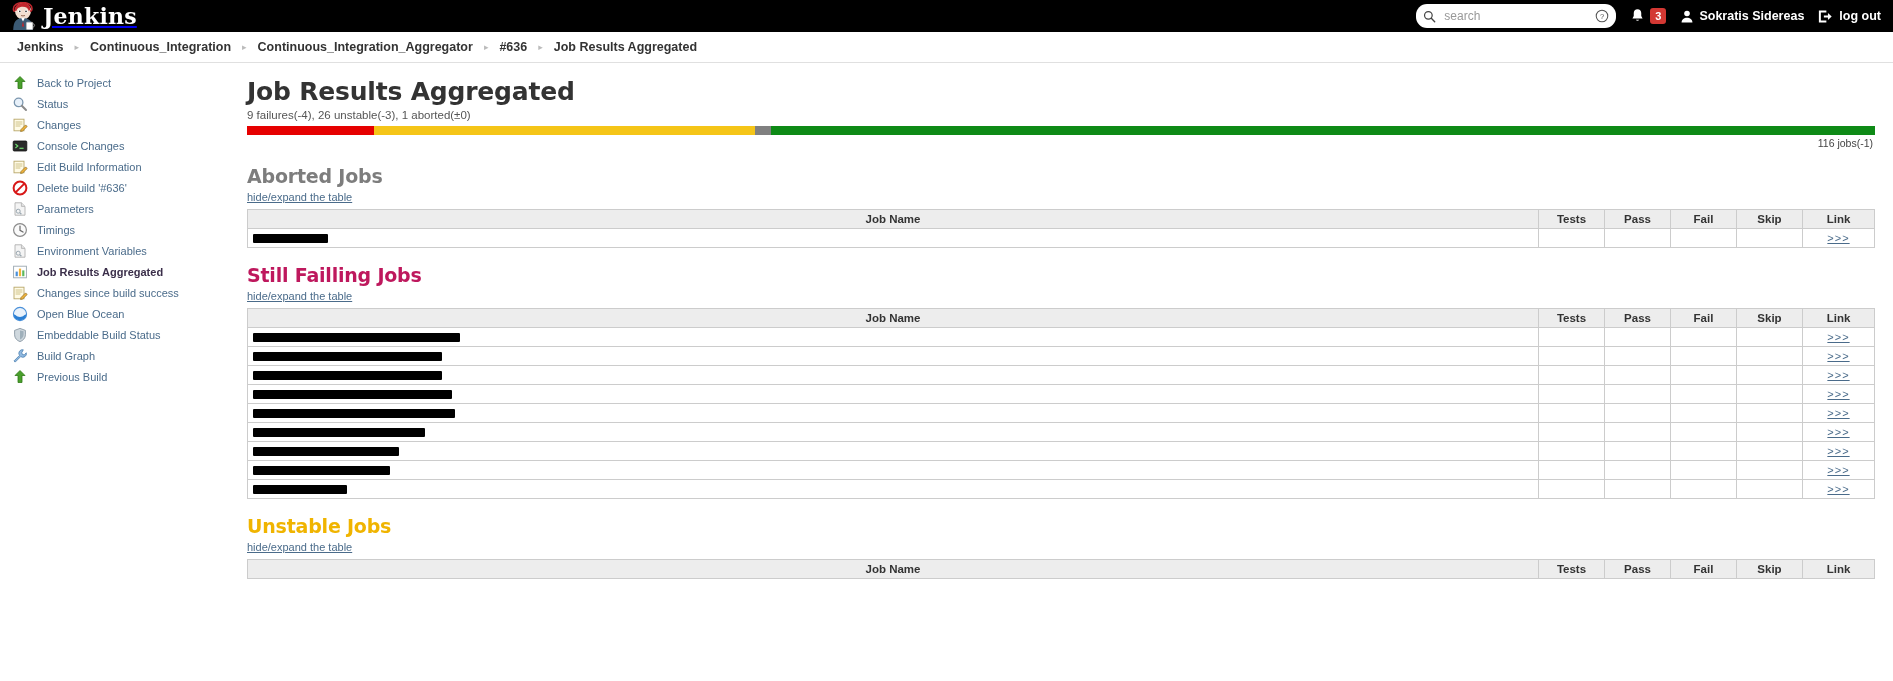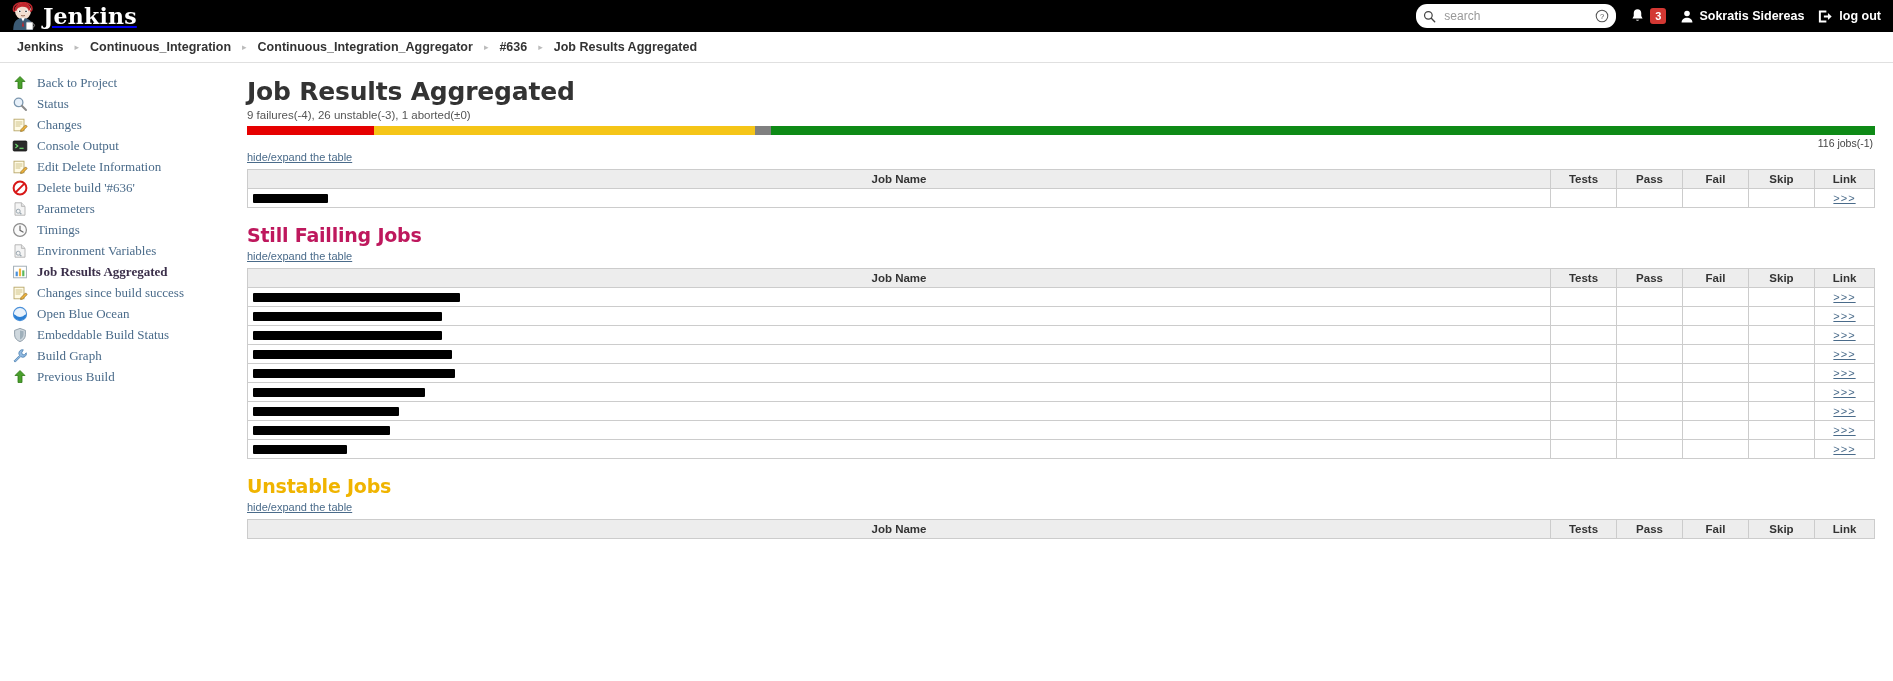--- a/index.html
+++ b/index.html
@@ -115,24 +115,23 @@
   .side-item {
     display: flex;
     align-items: center;
     gap: 9px;
     height: 21px;
     padding-left: 12px;
     text-decoration: none;
     cursor: pointer;
   }
   .side-label {
-    font-size: 13px;
+    font-size: 11px;
     color: #4a6b8a;
     white-space: nowrap;
-    font-family: Liberation Serif, serif;
   }
   .side-item.active .side-label { color: #3b2f4a; font-weight: bold; }
   .side-ico { width: 16px; height: 16px; flex: 0 0 16px; position: relative; }
 
   
   #main { flex: 1; padding: 0 18px 0 0; min-width: 0; }
   h1.page-title {
     font-family: "DejaVu Sans", sans-serif;
     font-size: 25px;
     font-weight: bold;
@@ -199,21 +198,21 @@
   }
   table.jobs-table td {
     border: 1px solid #ccc;
     height: 19px;
     padding: 0 5px;
     vertical-align: middle;
     color: #333;
   }
   th.col-name, td.col-name { }
   th.col-num, td.col-num { width: 66px; text-align: center; }
-  th.col-link, td.col-link { width: 60px; text-align: center; }
+  th.col-link, td.col-link { width: 72px; text-align: center; }
   td.col-link a {
     color: #4a6b8a;
     text-decoration: underline;
     font-size: 11px;
     letter-spacing: 1px;
     cursor: pointer;
   }
   .redacted {
     display: inline-block;
     height: 9px;
@@ -335,31 +334,31 @@
             <path d="M9 12.5l4.6-4.6 1.6 1.6L10.6 14l-2 .5z" fill="#f2b33a" stroke="#8a6a22" stroke-width="0.7"></path>
           </svg></span>
         <span class="side-label">Changes</span>
       </a>
       <a class="side-item" href="#">
         <span class="side-ico"><svg width="16" height="16" viewBox="0 0 16 16">
             <rect x="1.2" y="3" width="13.6" height="10" rx="1" fill="#2b2b2b" stroke="#111" stroke-width="0.8"></rect>
             <path d="M3.4 6l2.4 2-2.4 2" fill="none" stroke="#6fd96f" stroke-width="1.2"></path>
             <line x1="7.4" y1="10.3" x2="11.6" y2="10.3" stroke="#6fd96f" stroke-width="1.2"></line>
           </svg></span>
-        <span class="side-label">Console Output</span>
+        <span class="side-label">Console Changes</span>
       </a>
       <a class="side-item" href="#">
         <span class="side-ico"><svg width="16" height="16" viewBox="0 0 16 16">
             <rect x="2" y="2.2" width="10" height="11.6" fill="#fffbe6" stroke="#b9a76a" stroke-width="0.9"></rect>
             <line x1="3.6" y1="5" x2="10.4" y2="5" stroke="#c9bb80" stroke-width="0.9"></line>
             <line x1="3.6" y1="7" x2="10.4" y2="7" stroke="#c9bb80" stroke-width="0.9"></line>
             <line x1="3.6" y1="9" x2="8.4" y2="9" stroke="#c9bb80" stroke-width="0.9"></line>
             <path d="M9 12.5l4.6-4.6 1.6 1.6L10.6 14l-2 .5z" fill="#f2b33a" stroke="#8a6a22" stroke-width="0.7"></path>
           </svg></span>
-        <span class="side-label">Edit Delete Information</span>
+        <span class="side-label">Edit Build Information</span>
       </a>
       <a class="side-item" href="#">
         <span class="side-ico"><svg width="16" height="16" viewBox="0 0 16 16">
             <circle cx="8" cy="8" r="6.4" fill="#fff" stroke="#d81818" stroke-width="2"></circle>
             <line x1="3.6" y1="12.4" x2="12.4" y2="3.6" stroke="#d81818" stroke-width="2"></line>
           </svg></span>
         <span class="side-label">Delete build '#636'</span>
       </a>
       <a class="side-item" href="#">
         <span class="side-ico"><svg width="16" height="16" viewBox="0 0 16 16">
@@ -437,21 +436,21 @@
     <h1 class="page-title">Job Results Aggregated</h1>
     <div class="summary-line">9 failures(-4), 26 unstable(-3), 1 aborted(±0)</div>
     <div class="status-bar" id="status-bar">
         <div class="status-seg" style="width: 7.8%; background: rgb(230, 0, 0);"></div>
         <div class="status-seg" style="width: 23.4%; background: rgb(245, 197, 24);"></div>
         <div class="status-seg" style="width: 1%; background: rgb(128, 128, 128);"></div>
         <div class="status-seg" style="width: 67.8%; background: rgb(14, 138, 22);"></div>
       </div>
     <div class="jobs-count">116 jobs(-1)</div>
     <div id="sections-host">
-        <div><a class="hide-expand" href="#">hide/expand the table</a><table class="jobs-table">
+        <div><h2 class="section-title sec-aborted">Aborted Jobs</h2><a class="hide-expand" href="#">hide/expand the table</a><table class="jobs-table">
             <thead>
               <tr>
                 <th class="col-name">Job Name</th>
                 <th class="col-num">Tests</th>
                 <th class="col-num">Pass</th>
                 <th class="col-num">Fail</th>
                 <th class="col-num">Skip</th>
                 <th class="col-link">Link</th>
               </tr>
             </thead>

